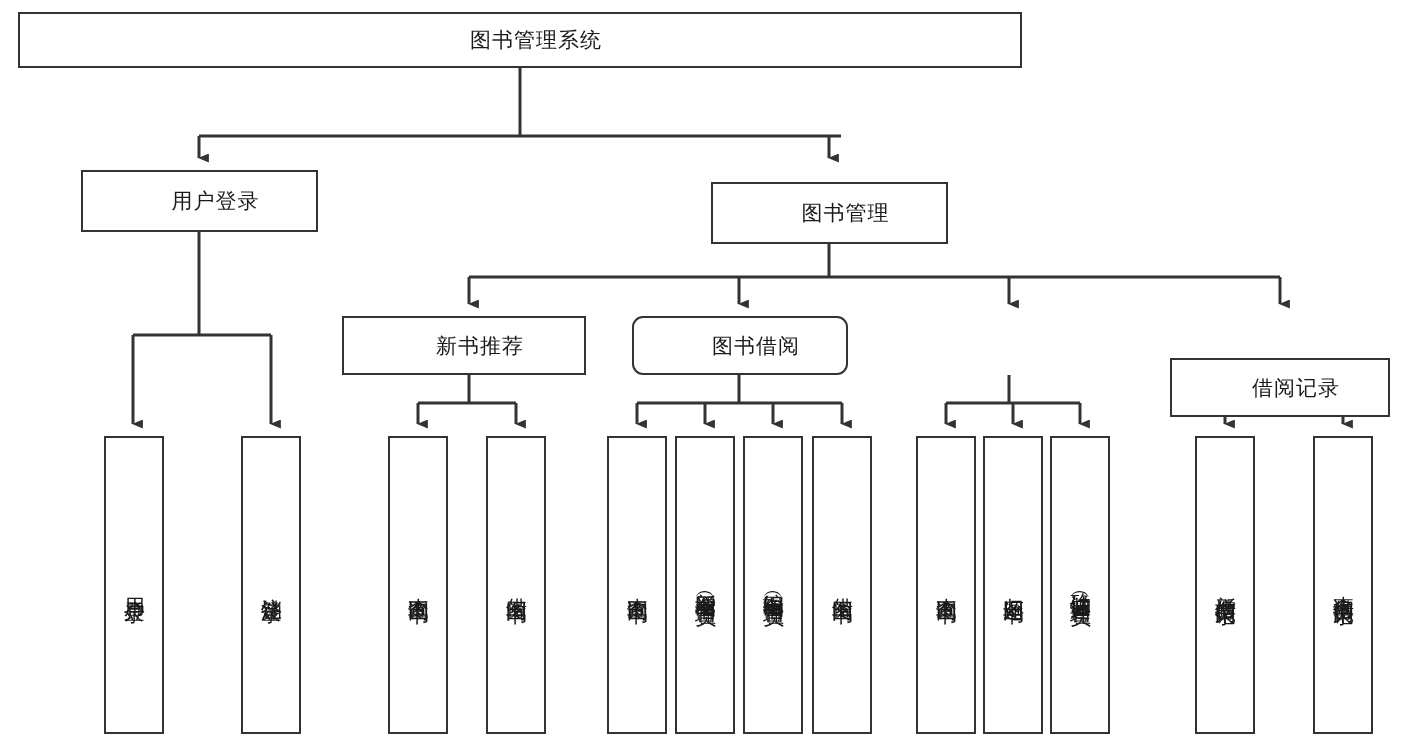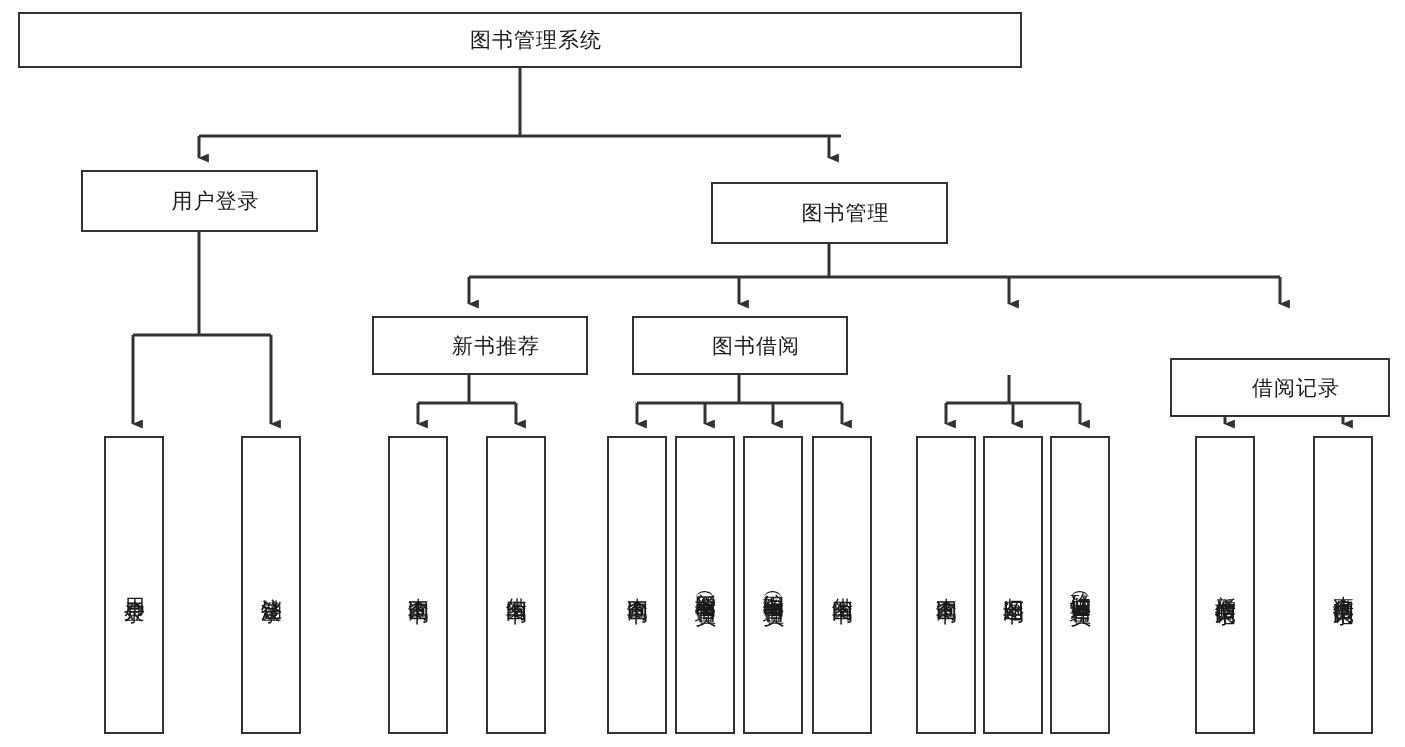--- a/index.html
+++ b/index.html
@@ -127,25 +127,25 @@
   </div>
 
   <div class="node horiz" style="left:81px;top:170px;width:237px;height:62px;">
     <span class="label">用户登录</span>
   </div>
 
   <div class="node horiz" style="left:711px;top:170px;width:237px;height:62px;margin-top:12px;">
     <span class="label">图书管理</span>
   </div>
 
-  <div class="node horiz" style="left:372px;top:316px;width:216px;height:59px;">
+  <div class="node horiz" style="left:342px;top:316px;width:244px;height:59px;">
     <span class="label">新书推荐</span>
   </div>
 
-  <div class="node horiz" style="left:632px;top:316px;width:216px;height:59px;">
+  <div class="node horiz" style="left:632px;top:316px;width:216px;height:59px;border-radius:11px;">
     <span class="label">图书借阅</span>
   </div>
 
 
   <div class="node horiz" style="left:1170px;top:316px;width:220px;height:59px;margin-top:42px;">
     <span class="label">借阅记录</span>
   </div>
 
   <div class="node vert" style="left:104px;top:436px;width:60px;height:298px;">
     <span class="label">用户登录</span>

